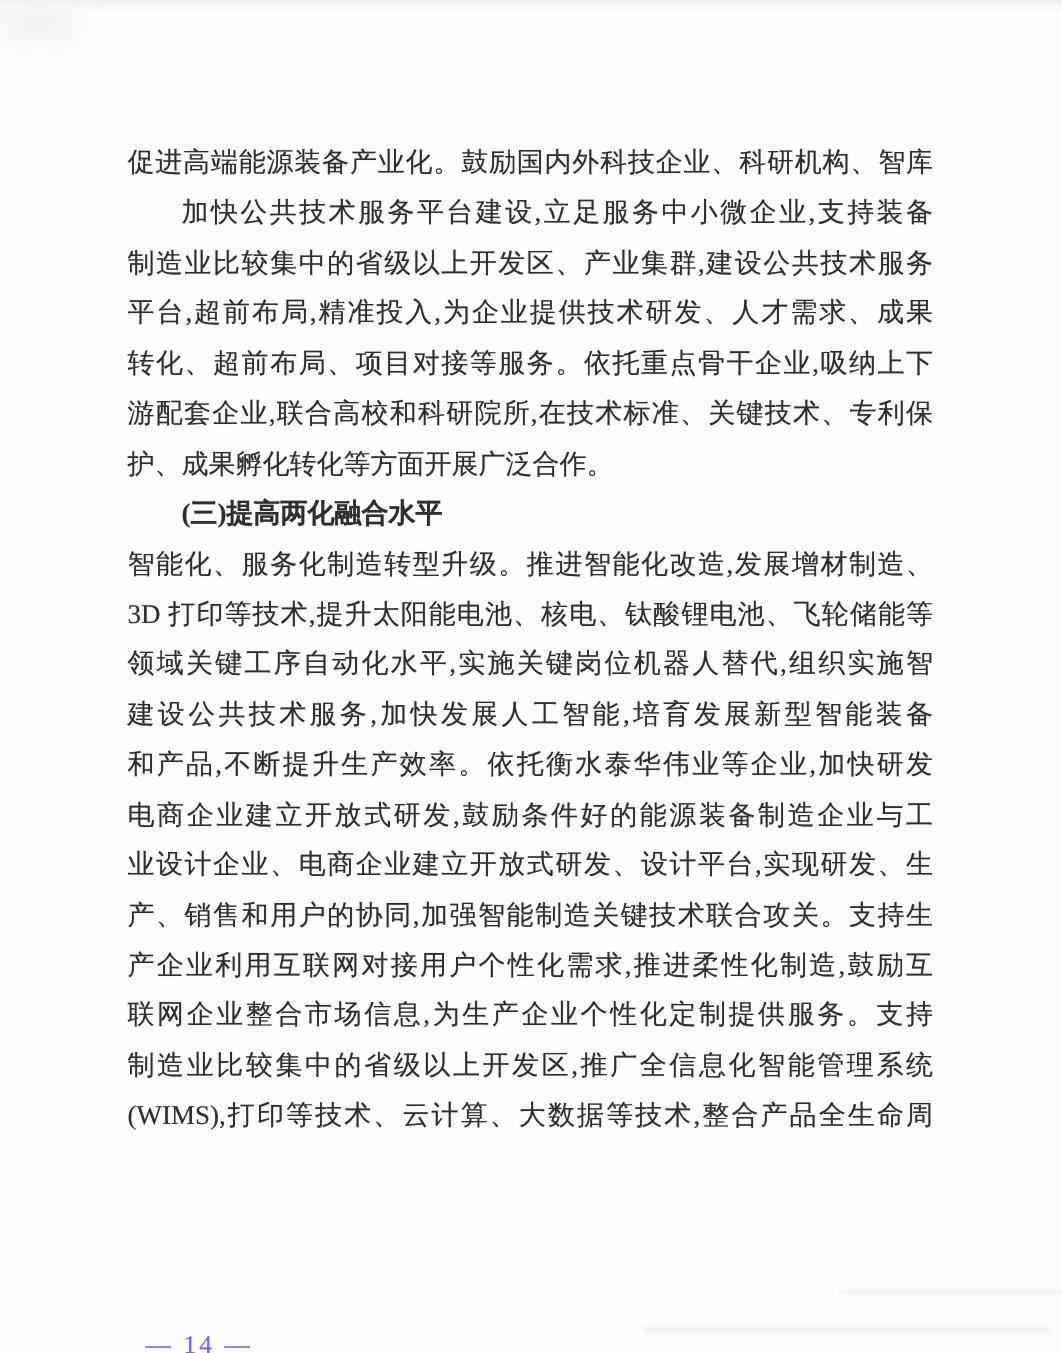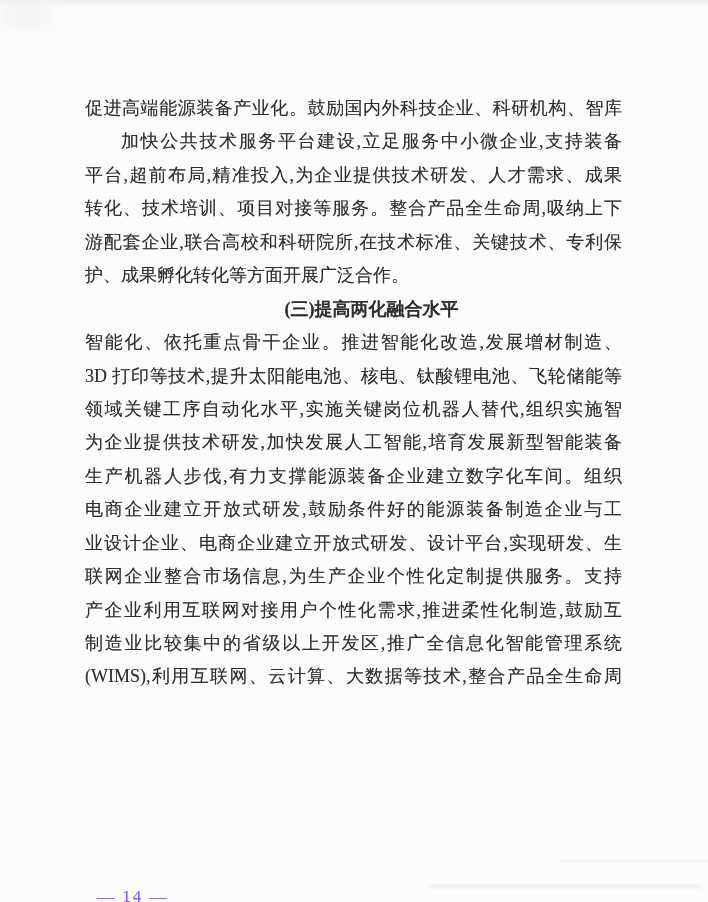--- a/index.html
+++ b/index.html
@@ -57,21 +57,21 @@
     color: #2e2e2e;
     text-shadow: 0 0 0.6px rgba(60,60,60,0.45);
     text-align: left;
     overflow: visible;
   }
   .stretch {
     text-align: justify;
     text-align-last: justify;
     text-justify: inter-character;
   }
-  .indent { text-indent: 36px; text-align: center; }
+  .indent { text-indent: 36px; }
   .heading { font-weight: bold; }
   .footer {
     position: absolute;
     left: 97px;
     top: 886px;
     font-size: 17px;
     line-height: 22px;
     color: #8b5cf6;
     letter-spacing: 2px;
     text-shadow: 0 0 0.5px rgba(60,60,60,0.4);
@@ -84,32 +84,34 @@
 <div class="page">
   <div class="edge-top"></div>
   <div class="corner-tl"></div>
   <div class="edge-right"></div>
   <div class="smudge-bottom"></div>
   <div class="smudge-bottom2"></div>
 
   <div class="content">
     <div class="ln stretch">促进高端能源装备产业化。鼓励国内外科技企业、科研机构、智库</div>
     <div class="ln stretch indent">加快公共技术服务平台建设,立足服务中小微企业,支持装备</div>
+    <div class="ln stretch">制造业比较集中的省级以上开发区、产业集群,建设公共技术服务</div>
     <div class="ln stretch">平台,超前布局,精准投入,为企业提供技术研发、人才需求、成果</div>
-    <div class="ln stretch">转化、技术培训、项目对接等服务。整合产品全生命周,吸纳上下</div>
+    <div class="ln stretch">转化、超前布局、项目对接等服务。依托重点骨干企业,吸纳上下</div>
     <div class="ln stretch">游配套企业,联合高校和科研院所,在技术标准、关键技术、专利保</div>
     <div class="ln">护、成果孵化转化等方面开展广泛合作。</div>
     <div class="ln heading indent">(三)提高两化融合水平</div>
-    <div class="ln stretch">智能化、依托重点骨干企业。推进智能化改造,发展增材制造、</div>
+    <div class="ln stretch">智能化、服务化制造转型升级。推进智能化改造,发展增材制造、</div>
     <div class="ln stretch">3D 打印等技术,提升太阳能电池、核电、钛酸锂电池、飞轮储能等</div>
     <div class="ln stretch">领域关键工序自动化水平,实施关键岗位机器人替代,组织实施智</div>
-    <div class="ln stretch">为企业提供技术研发,加快发展人工智能,培育发展新型智能装备</div>
-    <div class="ln stretch">生产机器人步伐,有力支撑能源装备企业建立数字化车间。组织</div>
+    <div class="ln stretch">建设公共技术服务,加快发展人工智能,培育发展新型智能装备</div>
+    <div class="ln stretch">和产品,不断提升生产效率。依托衡水泰华伟业等企业,加快研发</div>
     <div class="ln stretch">电商企业建立开放式研发,鼓励条件好的能源装备制造企业与工</div>
     <div class="ln stretch">业设计企业、电商企业建立开放式研发、设计平台,实现研发、生</div>
+    <div class="ln stretch">产、销售和用户的协同,加强智能制造关键技术联合攻关。支持生</div>
+    <div class="ln stretch">产企业利用互联网对接用户个性化需求,推进柔性化制造,鼓励互</div>
     <div class="ln stretch">联网企业整合市场信息,为生产企业个性化定制提供服务。支持</div>
-    <div class="ln stretch">产企业利用互联网对接用户个性化需求,推进柔性化制造,鼓励互</div>
     <div class="ln stretch">制造业比较集中的省级以上开发区,推广全信息化智能管理系统</div>
-    <div class="ln stretch">(WIMS),利用互联网、云计算、大数据等技术,整合产品全生命周</div>
+    <div class="ln stretch">(WIMS),打印等技术、云计算、大数据等技术,整合产品全生命周</div>
   </div>
 
   <div class="footer">— 14 —</div>
 </div>
 
 </body></html>

